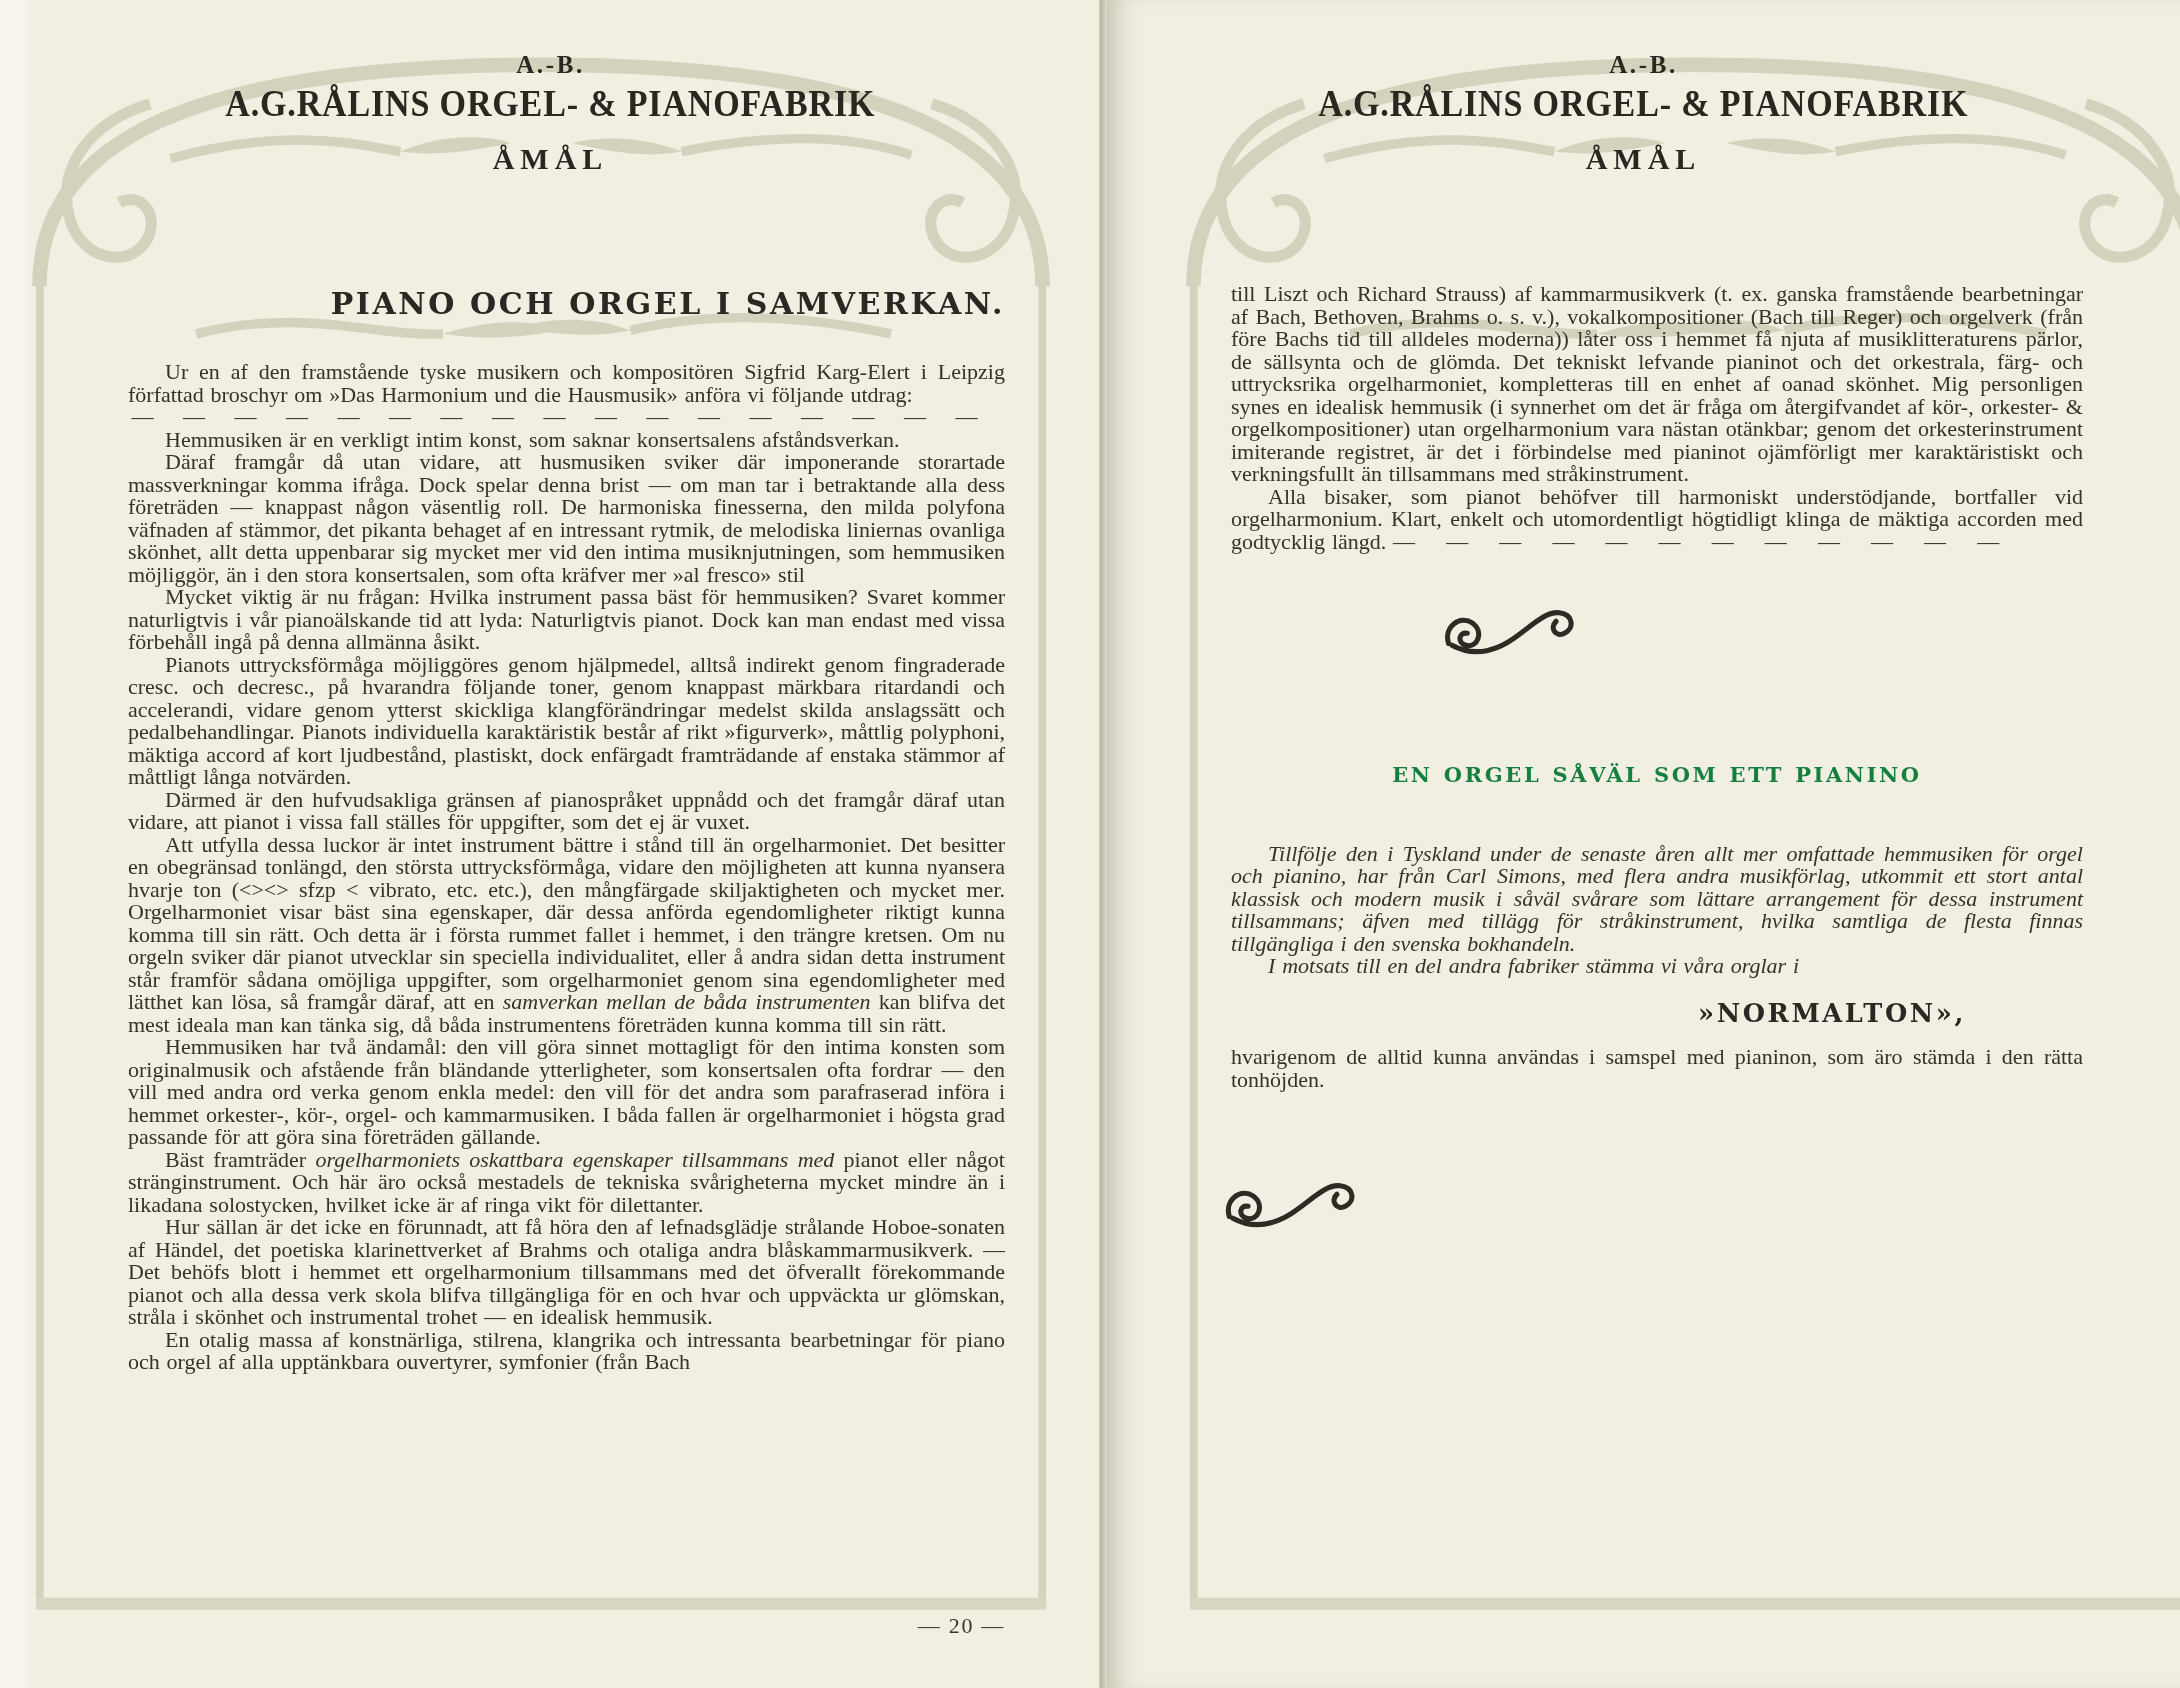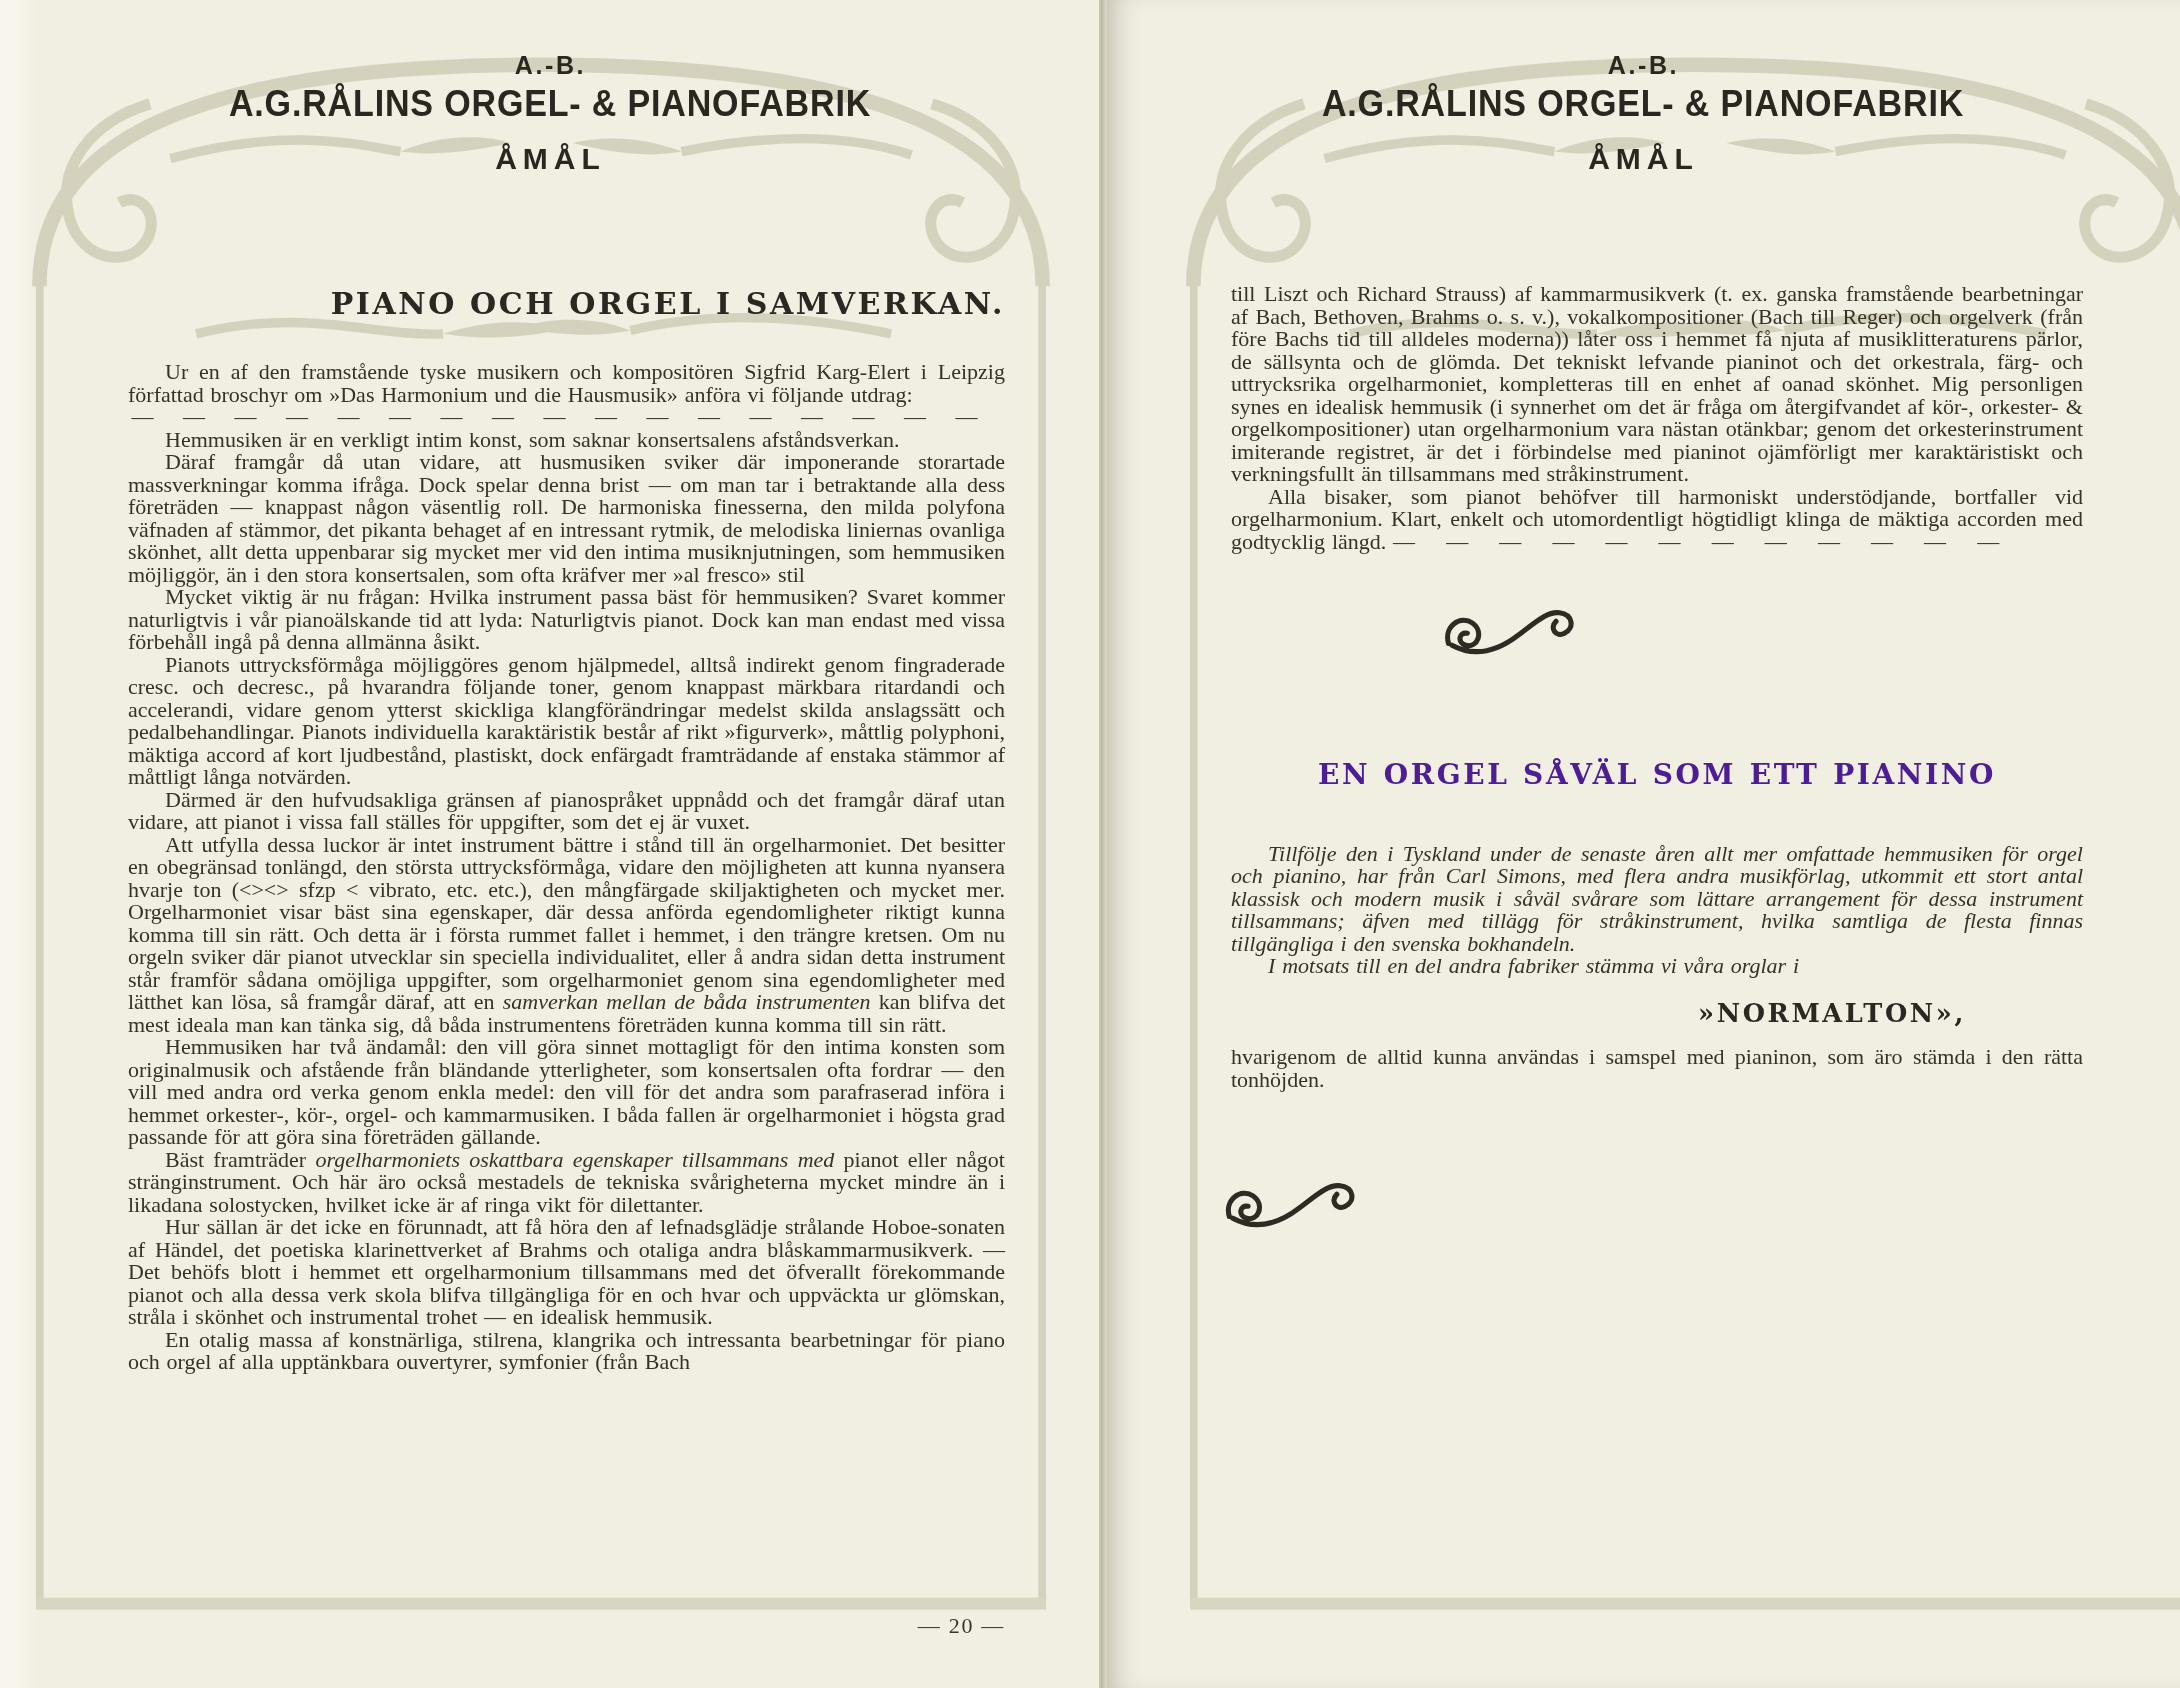--- a/index.html
+++ b/index.html
@@ -14,21 +14,21 @@
   #right-page{left:1107px;width:1073px;
     box-shadow:inset 22px 0 25.6px -15.3px rgba(110,104,84,.38);}
   #gutter{position:absolute;left:1099px;top:0;width:8.5px;height:1688px;
     background:linear-gradient(90deg,#cdc9b8 0px,#bcb8a6 2.6px,#e2decd 8.5px);}
 
   .ornament{position:absolute;top:0;pointer-events:none;}
   #left-page .ornament{left:0;}
   #right-page .ornament{left:47px;}
 
   .brand{position:absolute;top:51px;left:0;right:0;text-align:center;color:#2a2620;
-    font-family:Liberation Sans, sans-serif;font-weight:bold;}
+    font-family:Liberation Serif, serif;font-weight:bold;}
   .brand-ab{font-size:25px;letter-spacing:2.6px;}
   .brand-name{font-size:37px;letter-spacing:0.9px;margin-top:3.4px;}
   .brand-name .squeeze{display:inline-block;transform:scaleX(.92);transform-origin:center;}
   .brand-city{font-size:30px;letter-spacing:6px;margin-top:17px;}
 
   .doc-title{position:absolute;top:286px;left:128px;width:877px;text-align:right;
     font-family:"DejaVu Serif",serif;font-weight:bold;font-size:30px;letter-spacing:2.6px;color:#2b2722;}
 
   .body-col{position:absolute;color:#373128;font-size:22px;line-height:22.5px;
     text-align:justify;word-spacing:1.3px;}
@@ -39,21 +39,21 @@
   .para.flush{text-indent:0;}
   .para.dashline{text-indent:3.4px;white-space:nowrap;overflow:hidden;word-spacing:24px;}
   .it{font-style:italic;}
   .dash{word-spacing:25.6px;white-space:nowrap;}
 
   .flourish{width:145px;height:78px;margin:37px auto 0 auto;}
   #flourish-1{transform:translateX(209px);}
   #flourish-2{margin-top:72px;transform:translateX(-10.2px);}
 
   .section-heading{margin-top:78px;text-align:center;font-family:"DejaVu Serif",serif;
-    font-weight:bold;color:#4c1d95;font-size:28px;line-height:48px;letter-spacing:2.6px;
+    font-weight:bold;color:#15803d;font-size:21px;line-height:48px;letter-spacing:2.6px;
     text-indent:0;}
   .normalton{margin-top:24px;text-align:center;font-family:"DejaVu Serif",serif;
     font-weight:bold;font-size:25.6px;letter-spacing:2.6px;color:#2b2722;
     transform:translateX(175px);}
   .after-normalton{margin-top:22px;}
   .mid-block{margin-top:44px;font-style:italic;}
 
   .page-num{position:absolute;top:1613px;font-size:22px;letter-spacing:1.7px;color:#3a352c;text-align:right;}
   #left-page .page-num{left:128px;width:877px;}
   #right-page .page-num{left:124px;width:852px;}

